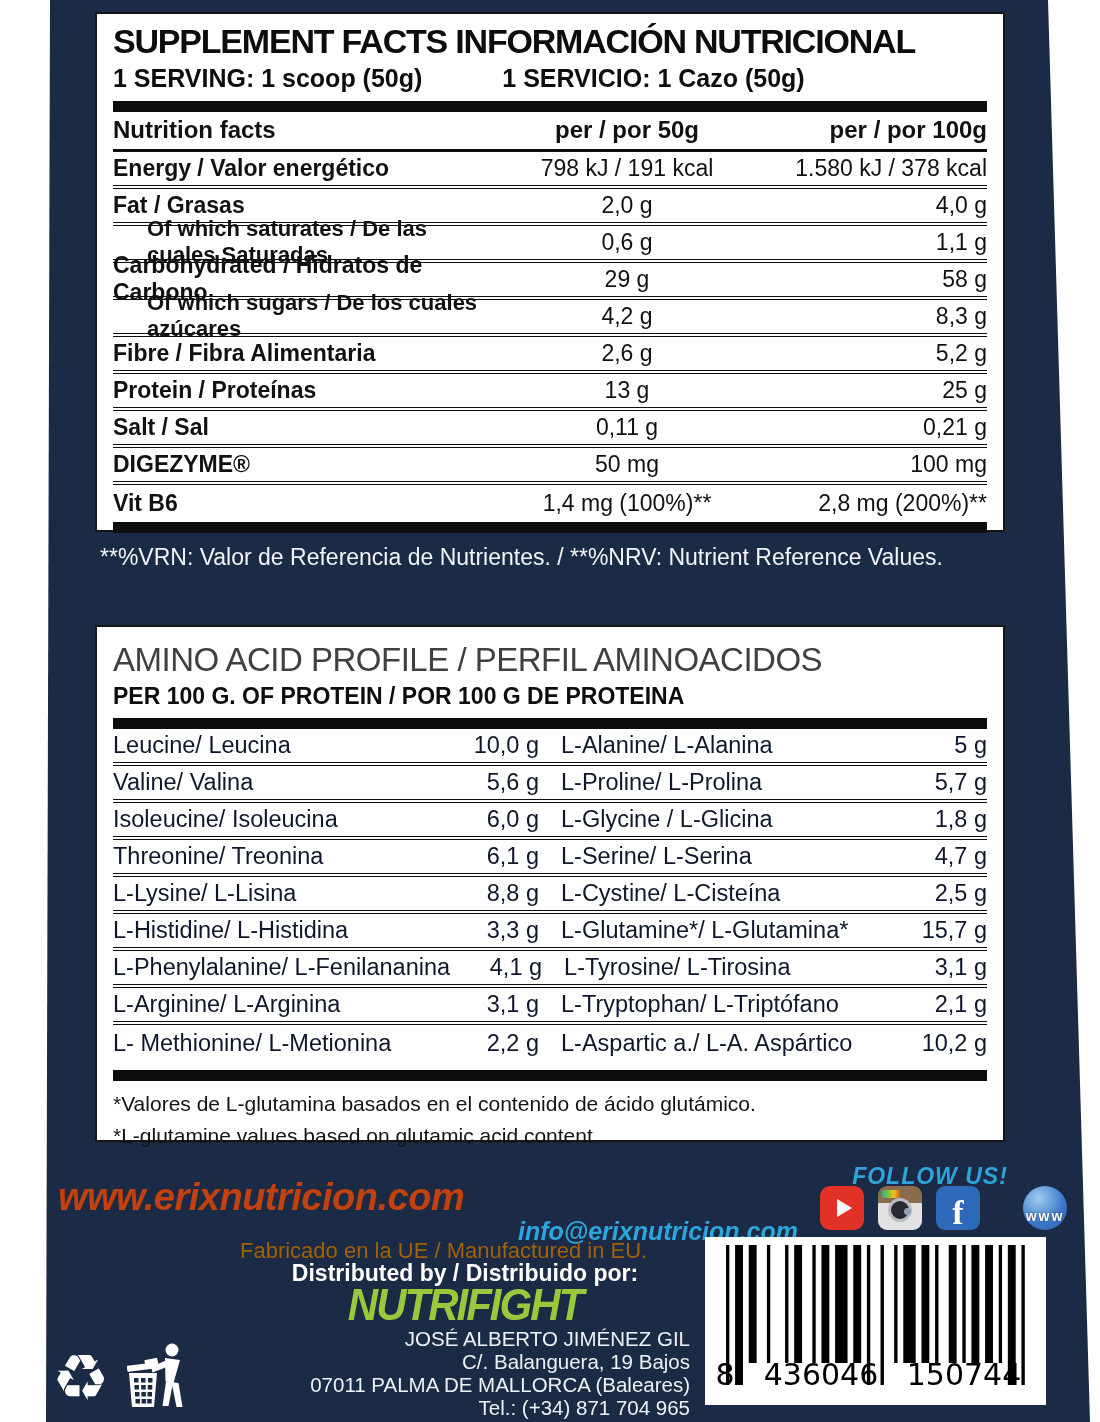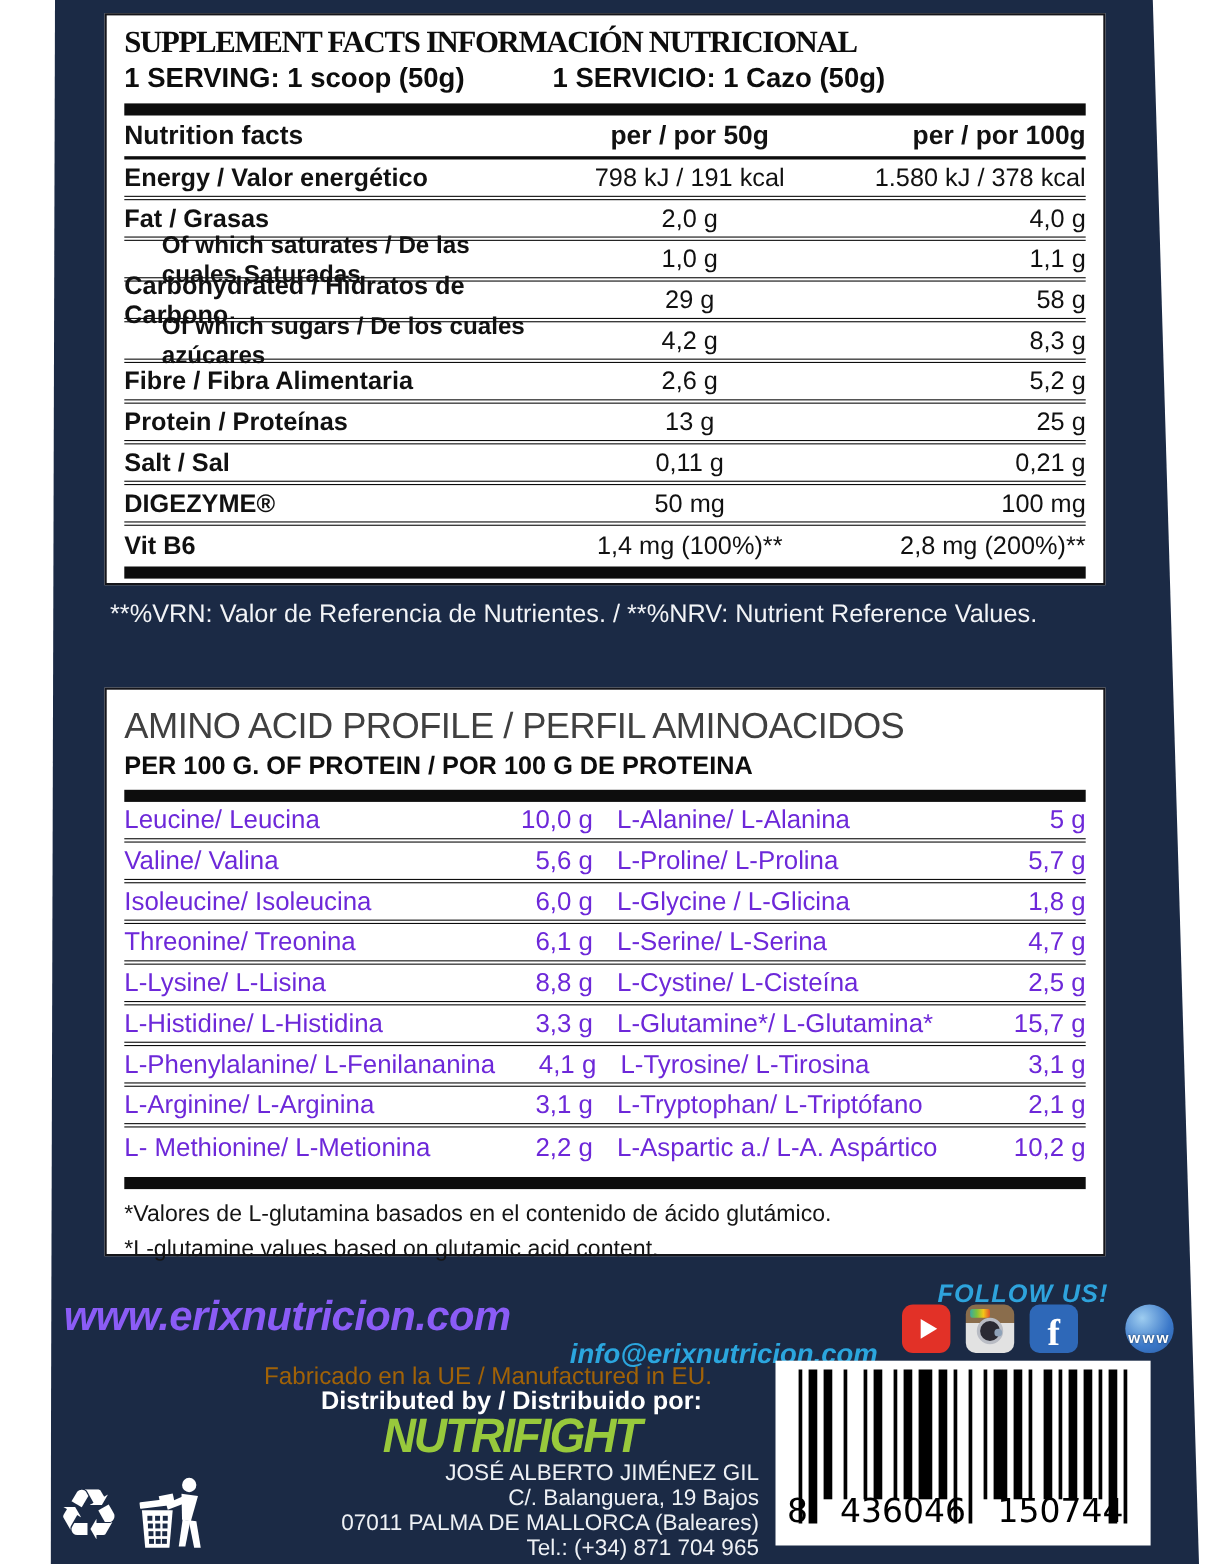--- a/index.html
+++ b/index.html
@@ -7,53 +7,53 @@
   .page { position:relative; width:1100px; height:1422px; overflow:hidden; background:#fff; }
   .navy-bg { position:absolute; inset:0; background:#1b2a45;
              clip-path:polygon(50px 0, 1048px 0, 1090px 100%, 46px 100%); }
 
   
   .panel { position:absolute; left:95px; width:910px; background:#fff;
            border:2px solid #15151a; padding:10px 16px 8px 16px; color:#111; }
   .supplement-panel { top:12px; height:520px; }
   .amino-panel { top:625px; height:517px; }
 
-  .sf-title { font-size:28px; font-weight:bold; letter-spacing:-1.2px; line-height:1.05; color:#0d0d0d; white-space:nowrap;font-family:Liberation Serif, serif; }
+  .sf-title { font-size:34px; font-weight:bold; letter-spacing:-1.2px; line-height:1.05; color:#0d0d0d; white-space:nowrap; }
   .serving-line { margin-top:4px; font-size:25px; font-weight:bold; color:#0d0d0d; }
   .serving-line span + span { margin-left:73px; }
   .thick-bar { height:11px; background:#0d0d0d; margin:8px 0 0 0; }
 
   .nut-header { display:flex; align-items:center; height:40px; font-size:24px; font-weight:bold;
                 border-bottom:3px solid #0d0d0d; }
   .n-name { flex:1; text-align:left; }
   .n-c2 { width:290px; text-align:center; }
   .n-c3 { width:215px; text-align:right; }
   .nrow { display:flex; align-items:center; height:37px; font-size:23px; border-bottom:4px double #0d0d0d; }
   .nrow:last-child { border-bottom:none; }
   .nrow .n-name { font-weight:bold; }
   .nrow.indent .n-name { padding-left:34px; font-size:22px; }
   .nrow .n-c2, .nrow .n-c3 { font-weight:normal; }
   .bottom-bar { margin-top:0; }
 
   .vrn-note { position:absolute; left:100px; top:544px; color:#f2f4f7; font-size:23px; }
 
   .aa-title { font-size:33px; font-weight:normal; letter-spacing:-0.5px; color:#404040; margin-top:4px; }
   .aa-subtitle { font-size:23px; font-weight:bold; color:#0d0d0d; margin-top:4px; }
-  .arow { display:flex; align-items:center; height:37px; font-size:23.5px; border-bottom:4px double #0d0d0d; color:#6d28d9; }
+  .arow { display:flex; align-items:center; height:37px; font-size:23.5px; border-bottom:4px double #0d0d0d; color:#0f172a; }
   .arow:last-child { border-bottom:none; }
   .a-name { flex:1.3; text-align:left; white-space:nowrap; }
   .a-name2 { padding-left:22px; }
   .a-val { width:92px; text-align:right; white-space:nowrap; }
   .amino-note { font-size:21px; color:#141414; margin-top:6px; line-height:1.22; }
   .amino-note:first-of-type { margin-top:10px; }
 
   
   .follow { position:absolute; left:845px; top:1163px; width:170px; text-align:center;
             color:#2ea3dc; font-size:23px; font-weight:bold; font-style:italic; letter-spacing:1px; }
-  .website { position:absolute; left:58px; top:1176px; color:#8b5cf6; font-size:38px;
+  .website { position:absolute; left:58px; top:1176px; color:#c2410c; font-size:38px;
              font-weight:bold; font-style:italic; letter-spacing:-0.5px; }
   .email { position:absolute; left:518px; top:1189px; color:#2ba6de; font-size:25px;
            font-weight:bold; font-style:italic;margin-top:28px; }
 
   .icons-row { position:absolute; left:820px; top:1186px; display:flex; gap:14px; align-items:center; }
   .s-icon { width:44px; height:44px; position:relative; }
   .yt { background:#e23127; border-radius:10px; display:flex; align-items:center; justify-content:center; }
   .yt-play { width:0; height:0; border-left:15px solid #fff; border-top:9px solid transparent; border-bottom:9px solid transparent; margin-left:4px; }
   .ig { background:linear-gradient(#8a6d4c 0 38%, #e2e2e2 38% 100%); border-radius:9px; }
   .ig-stripes { position:absolute; top:4px; left:4px; width:18px; height:8px;
@@ -113,21 +113,21 @@
           <span class="n-c2">798 kJ / 191 kcal</span>
           <span class="n-c3">1.580 kJ / 378 kcal</span>
         </div>
         <div class="nrow">
           <span class="n-name">Fat / Grasas</span>
           <span class="n-c2">2,0 g</span>
           <span class="n-c3">4,0 g</span>
         </div>
         <div class="nrow indent">
           <span class="n-name">Of which saturates / De las cuales Saturadas</span>
-          <span class="n-c2">1,0 g</span>
+          <span class="n-c2">0,6 g</span>
           <span class="n-c3">1,1 g</span>
         </div>
         <div class="nrow">
           <span class="n-name">Carbohydrated / Hidratos de Carbono</span>
           <span class="n-c2">29 g</span>
           <span class="n-c3">58 g</span>
         </div>
         <div class="nrow indent">
           <span class="n-name">Of which sugars / De los cuales azúcares</span>
           <span class="n-c2">4,2 g</span>

